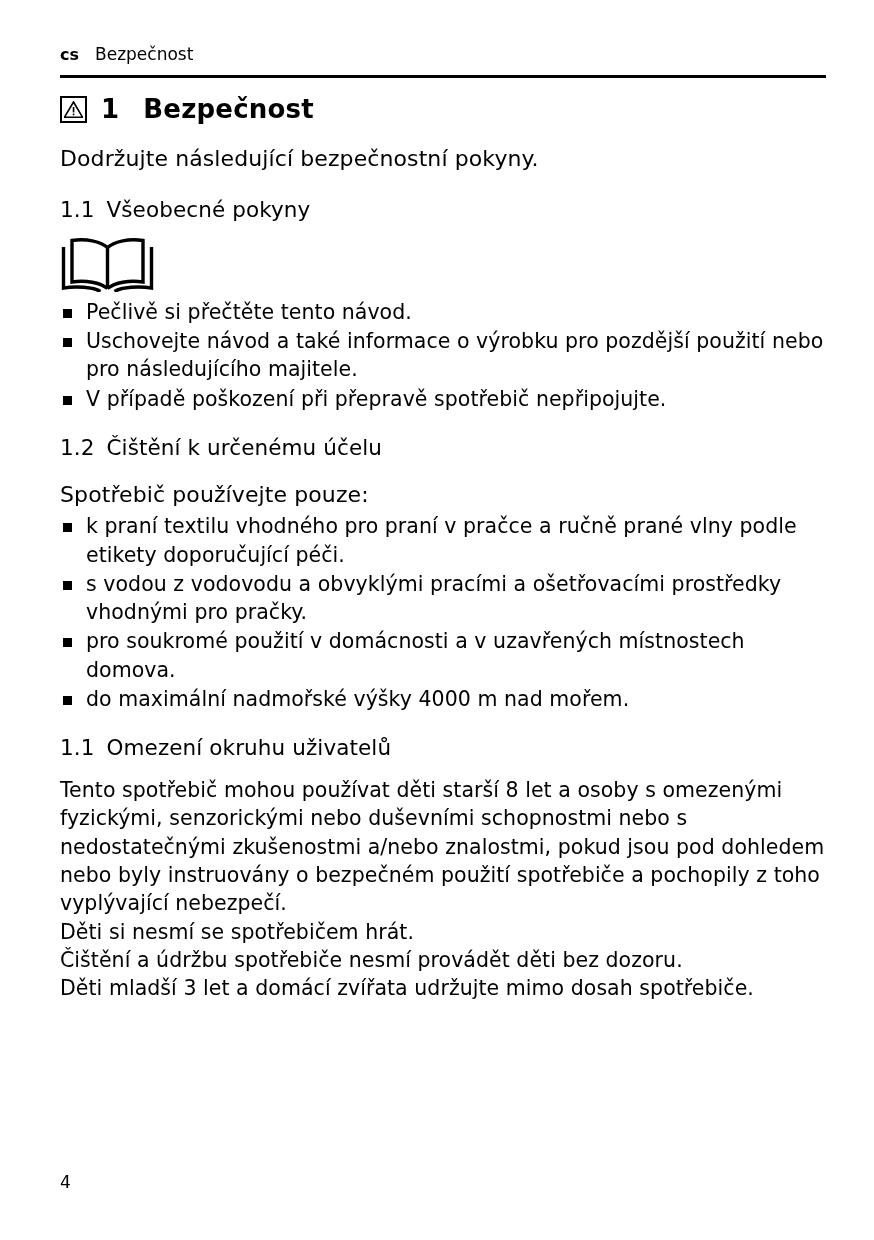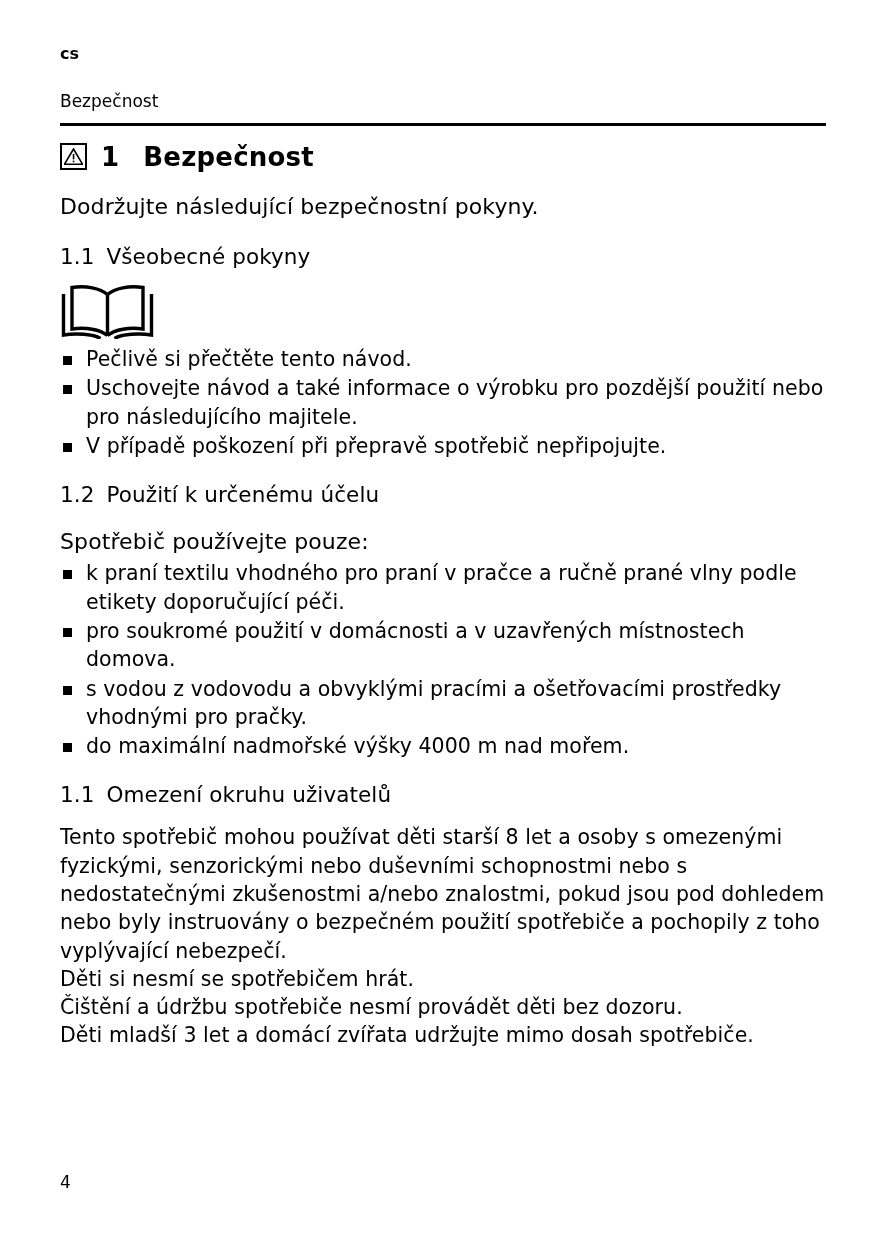--- a/index.html
+++ b/index.html
@@ -21,25 +21,24 @@
     position: absolute;
     left: 60px;
     top: 44px;
     width: 766px;
   }
 
   
   .running-header {
     display: flex;
     align-items: baseline;
-    gap: 28px;
+    gap: 16px;
     font-size: 17px;
     line-height: 1.2;
     color: #000;
-    flex-direction: column;
   }
   .running-header .lang {
     font-weight: bold;
     font-size: 16px;
   }
   .running-header .title {
     font-weight: normal;
     font-size: 17px;
   }
   .header-rule {
@@ -183,29 +182,29 @@
       </svg>
     </div>
 
     <ul class="bullets tight">
       <li>Pečlivě si přečtěte tento návod.</li>
       <li>Uschovejte návod a také informace o výrobku pro pozdější použití nebo pro následujícího majitele.</li>
       <li>V případě poškození při přepravě spotřebič nepřipojujte.</li>
     </ul>
 
     <h2 class="sec">
-      <span class="num">1.2</span><span>Použití k určenému účelu</span>
+      <span class="num">1.2</span><span>Čištění k určenému účelu</span>
     </h2>
 
     <div class="para">Spotřebič používejte pouze:</div>
 
     <ul class="bullets tight">
       <li>k praní textilu vhodného pro praní v pračce a ručně prané vlny podle etikety doporučující péči.</li>
+      <li>s vodou z vodovodu a obvyklými pracími a ošetřovacími prostředky vhodnými pro pračky.</li>
       <li>pro soukromé použití v domácnosti a v uzavřených místnostech domova.</li>
-      <li>s vodou z vodovodu a obvyklými pracími a ošetřovacími prostředky vhodnými pro pračky.</li>
       <li>do maximální nadmořské výšky 4000 m nad mořem.</li>
     </ul>
 
     <h2 class="sec">
       <span class="num">1.1</span><span>Omezení okruhu uživatelů</span>
     </h2>
 
     <div class="body-block">
       <p>Tento spotřebič mohou používat děti starší 8 let a osoby s omezenými fyzickými, senzorickými nebo duševními schopnostmi nebo s nedostatečnými zkušenostmi a/nebo znalostmi, pokud jsou pod dohledem nebo byly instruovány o bezpečném použití spotřebiče a pochopily z toho vyplývající nebezpečí.</p>
       <p>Děti si nesmí se spotřebičem hrát.</p>

